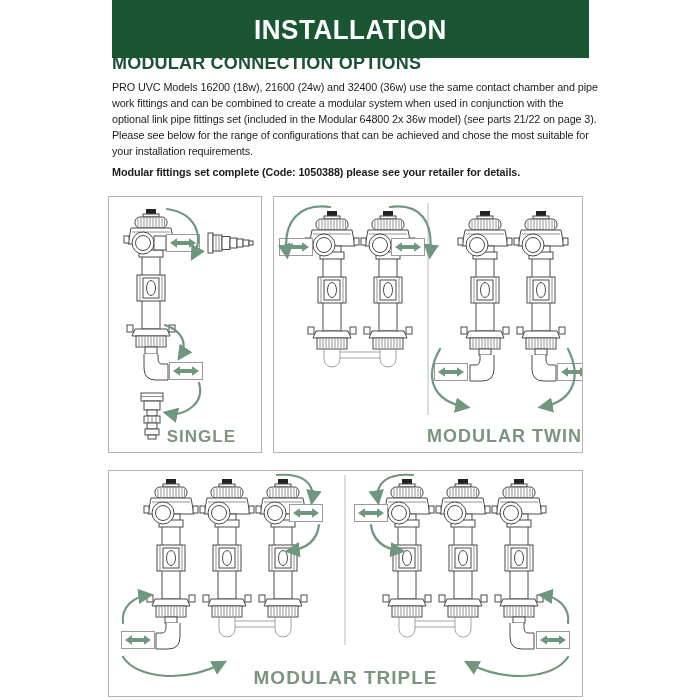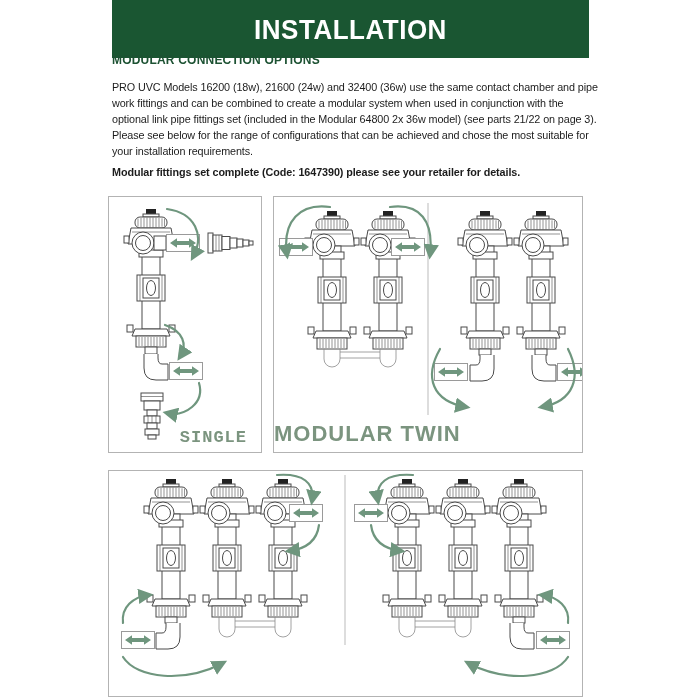--- a/index.html
+++ b/index.html
@@ -11,43 +11,43 @@
     position:absolute;left:112px;top:0;width:477px;height:58px;
     background:var(--header-green,#1a5632);
     display:flex;align-items:center;justify-content:center;
   }
   .header-bar .title{
     color:#fff;font-weight:bold;font-size:26px;letter-spacing:.5px;
     transform:scaleY(1.08);
   }
   .section-heading{
     position:absolute;left:112px;top:53px;
-    color:var(--heading-green,#1d5233);font-weight:bold;font-size:12px;letter-spacing:.2px;
+    color:var(--heading-green,#1d5233);font-weight:bold;font-size:18px;letter-spacing:.2px;
   }
   .intro{
     position:absolute;left:112px;top:79px;width:486px;
     font-size:10.8px;line-height:16px;color:#1c1c1c;letter-spacing:-.1px;
   }
   .note{
     position:absolute;left:112px;top:166px;width:486px;
     font-size:10.8px;font-weight:bold;color:#1c1c1c;letter-spacing:-.1px;
   }
   .panel{
     position:absolute;background:#fff;border:1px solid var(--border,#b3b3b3);
   }
   .panel-single{left:108px;top:196px;width:152px;height:255px;}
   .panel-twin{left:273px;top:196px;width:308px;height:255px;}
   .panel-triple{left:108px;top:470px;width:473px;height:225px;}
   .panel svg{position:absolute;left:0;top:0;}
   .diagram-label{
     position:absolute;font-weight:bold;color:var(--label,#7b947f);
     letter-spacing:1px;white-space:nowrap;
   }
-  .label-single{right:14px;bottom:5px;font-size:17px;font-family:Liberation Mono, monospace;}
-  .label-twin{left:0;right:0;bottom:5px;text-align:left;font-size:22px;}
+  .label-single{right:25px;bottom:5px;font-size:17px;}
+  .label-twin{left:0;right:0;bottom:5px;text-align:right;font-size:18px;}
   .label-triple{left:0;right:0;bottom:7px;text-align:center;font-size:19px;}
   
   .ln{stroke:var(--line,#4a4a4a);stroke-width:1;fill:none;}
   .thin{stroke-width:.6;}
   .fw{fill:#ffffff;}
   .fdark{fill:#222;stroke:none;}
   .sg{fill:var(--sage,#6f967e);stroke:none;}
   .ar{stroke:var(--sage,#6f967e);stroke-width:2.2;fill:none;marker-end:url(#mk);stroke-linecap:round;}
   .mf{stroke:#8a8a8a;stroke-width:.8;fill:none;}
   .dv{stroke:#aaaaaa;stroke-width:.8;}
@@ -111,21 +111,21 @@
     <path id="elb" d="M6,0 V14 Q6,26 18,26 H30 V10 H24 Q20,10 20,4 V0" class="ln fw"></path>
   </defs>
 </svg>
 
 <div class="header-bar">
   <span class="title">INSTALLATION</span>
 </div>
 
 <div class="section-heading">MODULAR CONNECTION OPTIONS</div>
 <div class="intro">PRO UVC Models 16200 (18w), 21600 (24w) and 32400 (36w) use the same contact chamber and pipe work fittings and can be combined to create a modular system when used in conjunction with the optional link pipe fittings set (included in the Modular 64800 2x 36w model) (see parts 21/22 on page 3). Please see below for the range of configurations that can be achieved and chose the most suitable for your installation requirements.</div>
-<div class="note">Modular fittings set complete (Code: 1647390) please see your retailer for details.</div>
+<div class="note">Modular fittings set complete (Code: 1050388) please see your retailer for details.</div>
 
 <div class="panel panel-single">
   <svg width="152" height="255" viewBox="0 0 152 255">
     <use href="#unit" x="14" y="12"></use>
     <rect x="45" y="39" width="12" height="14" class="ln fw"></rect>
     <use href="#abox" x="57" y="37"></use>
     <use href="#hoseh" x="99" y="35"></use>
     <path class="ar" d="M58,12 C86,16 96,38 84,60"></path>
     <rect x="36" y="150" width="12" height="7" class="ln fw"></rect>
     <use href="#elb" x="29" y="157"></use>
@@ -190,13 +190,14 @@
     <use href="#abox" x="245" y="31"></use>
     <path class="ar" d="M304,2 C278,0 266,10 269,28"></path>
     <path class="ar" d="M262,52 C264,68 276,76 292,78"></path>
     <rect x="404" y="144" width="12" height="6" class="ln fw"></rect>
     <use href="#elb" x="395" y="150"></use>
     <use href="#abox" x="427" y="158"></use>
     <path class="ar" d="M459,150 C461,134 449,124 433,122"></path>
     <path class="ar" d="M459,184 C445,206 397,210 359,190"></path>
     <path class="mf" d="M290,144 V156 A8,8 0 0 0 306,156 V144 M346,144 V156 A8,8 0 0 0 362,156 V144 M306,148 H346 M306,154 H346"></path>
   </svg>
+  <div class="diagram-label label-triple">MODULAR TRIPLE</div>
 </div>
 
 </body></html>

